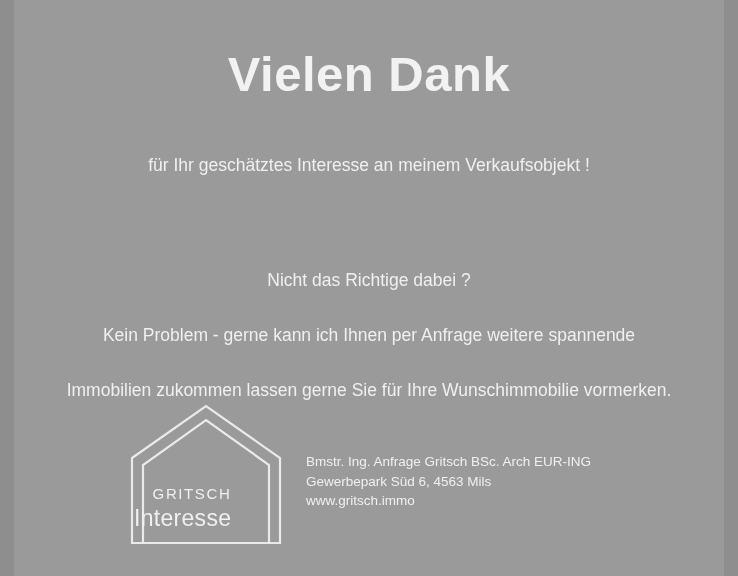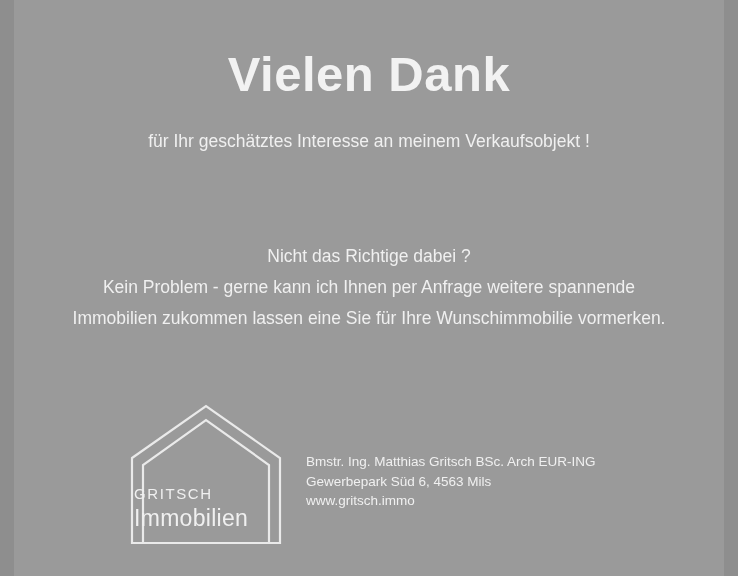--- a/index.html
+++ b/index.html
@@ -57,28 +57,30 @@
     text-align: center;
     color: #f0f0f0;
     font-size: 17.5px;
     line-height: 31px;
   }
   .para-1 { top: 126px; }
   .para-2 { top: 241px; }
 
   .para .line {
     display: block;
+    margin-top: 24px;
   }
 
   .logo {
     position: absolute;
     left: 126px;
     top: 402px;
     width: 160px;
     height: 145px;
+    text-align: right;
   }
   .logo svg {
     display: block;
   }
   .logo-text {
     position: absolute;
     left: 8px;
     top: 82px;
     color: #f0f0f0;
   }
@@ -119,34 +121,34 @@
 
     <div class="headline">Vielen Dank</div>
 
     <div class="para para-1">
       <span class="line">für Ihr geschätztes Interesse an meinem Verkaufsobjekt !</span>
     </div>
 
     <div class="para para-2">
       <span class="line">Nicht das Richtige dabei ?</span>
       <span class="line">Kein Problem - gerne kann ich Ihnen per Anfrage weitere spannende</span>
-      <span class="line">Immobilien zukommen lassen eine Sie für Ihre Wunschimmobilie vormerken.</span>
+      <span class="line">Immobilien zukommen lassen gerne Sie für Ihre Wunschimmobilie vormerken.</span>
     </div>
 
     <div class="logo">
       <svg width="160" height="145" viewBox="0 0 160 145">
         <path d="M6 56 L80 4 L154 56 L154 141 L143 141 L143 63 L80 18 L17 63 L17 141 L6 141 Z" fill="none" stroke="#eaeaea" stroke-width="2.2"></path>
         <line x1="6" y1="141" x2="154" y2="141" stroke="#eaeaea" stroke-width="2.2"></line>
       </svg>
       <div class="logo-text">
         <span class="l1">GRITSCH</span>
-        <span class="l2">Immobilien</span>
+        <span class="l2">Interesse</span>
       </div>
     </div>
 
     <div class="contact">
-      <span>Bmstr. Ing. Matthias Gritsch BSc. Arch EUR-ING</span>
+      <span>Bmstr. Ing. Anfrage Gritsch BSc. Arch EUR-ING</span>
       <span>Gewerbepark Süd 6, 4563 Mils</span>
       <span>www.gritsch.immo</span>
     </div>
 
   </div>
 </div>
 
 </body></html>

